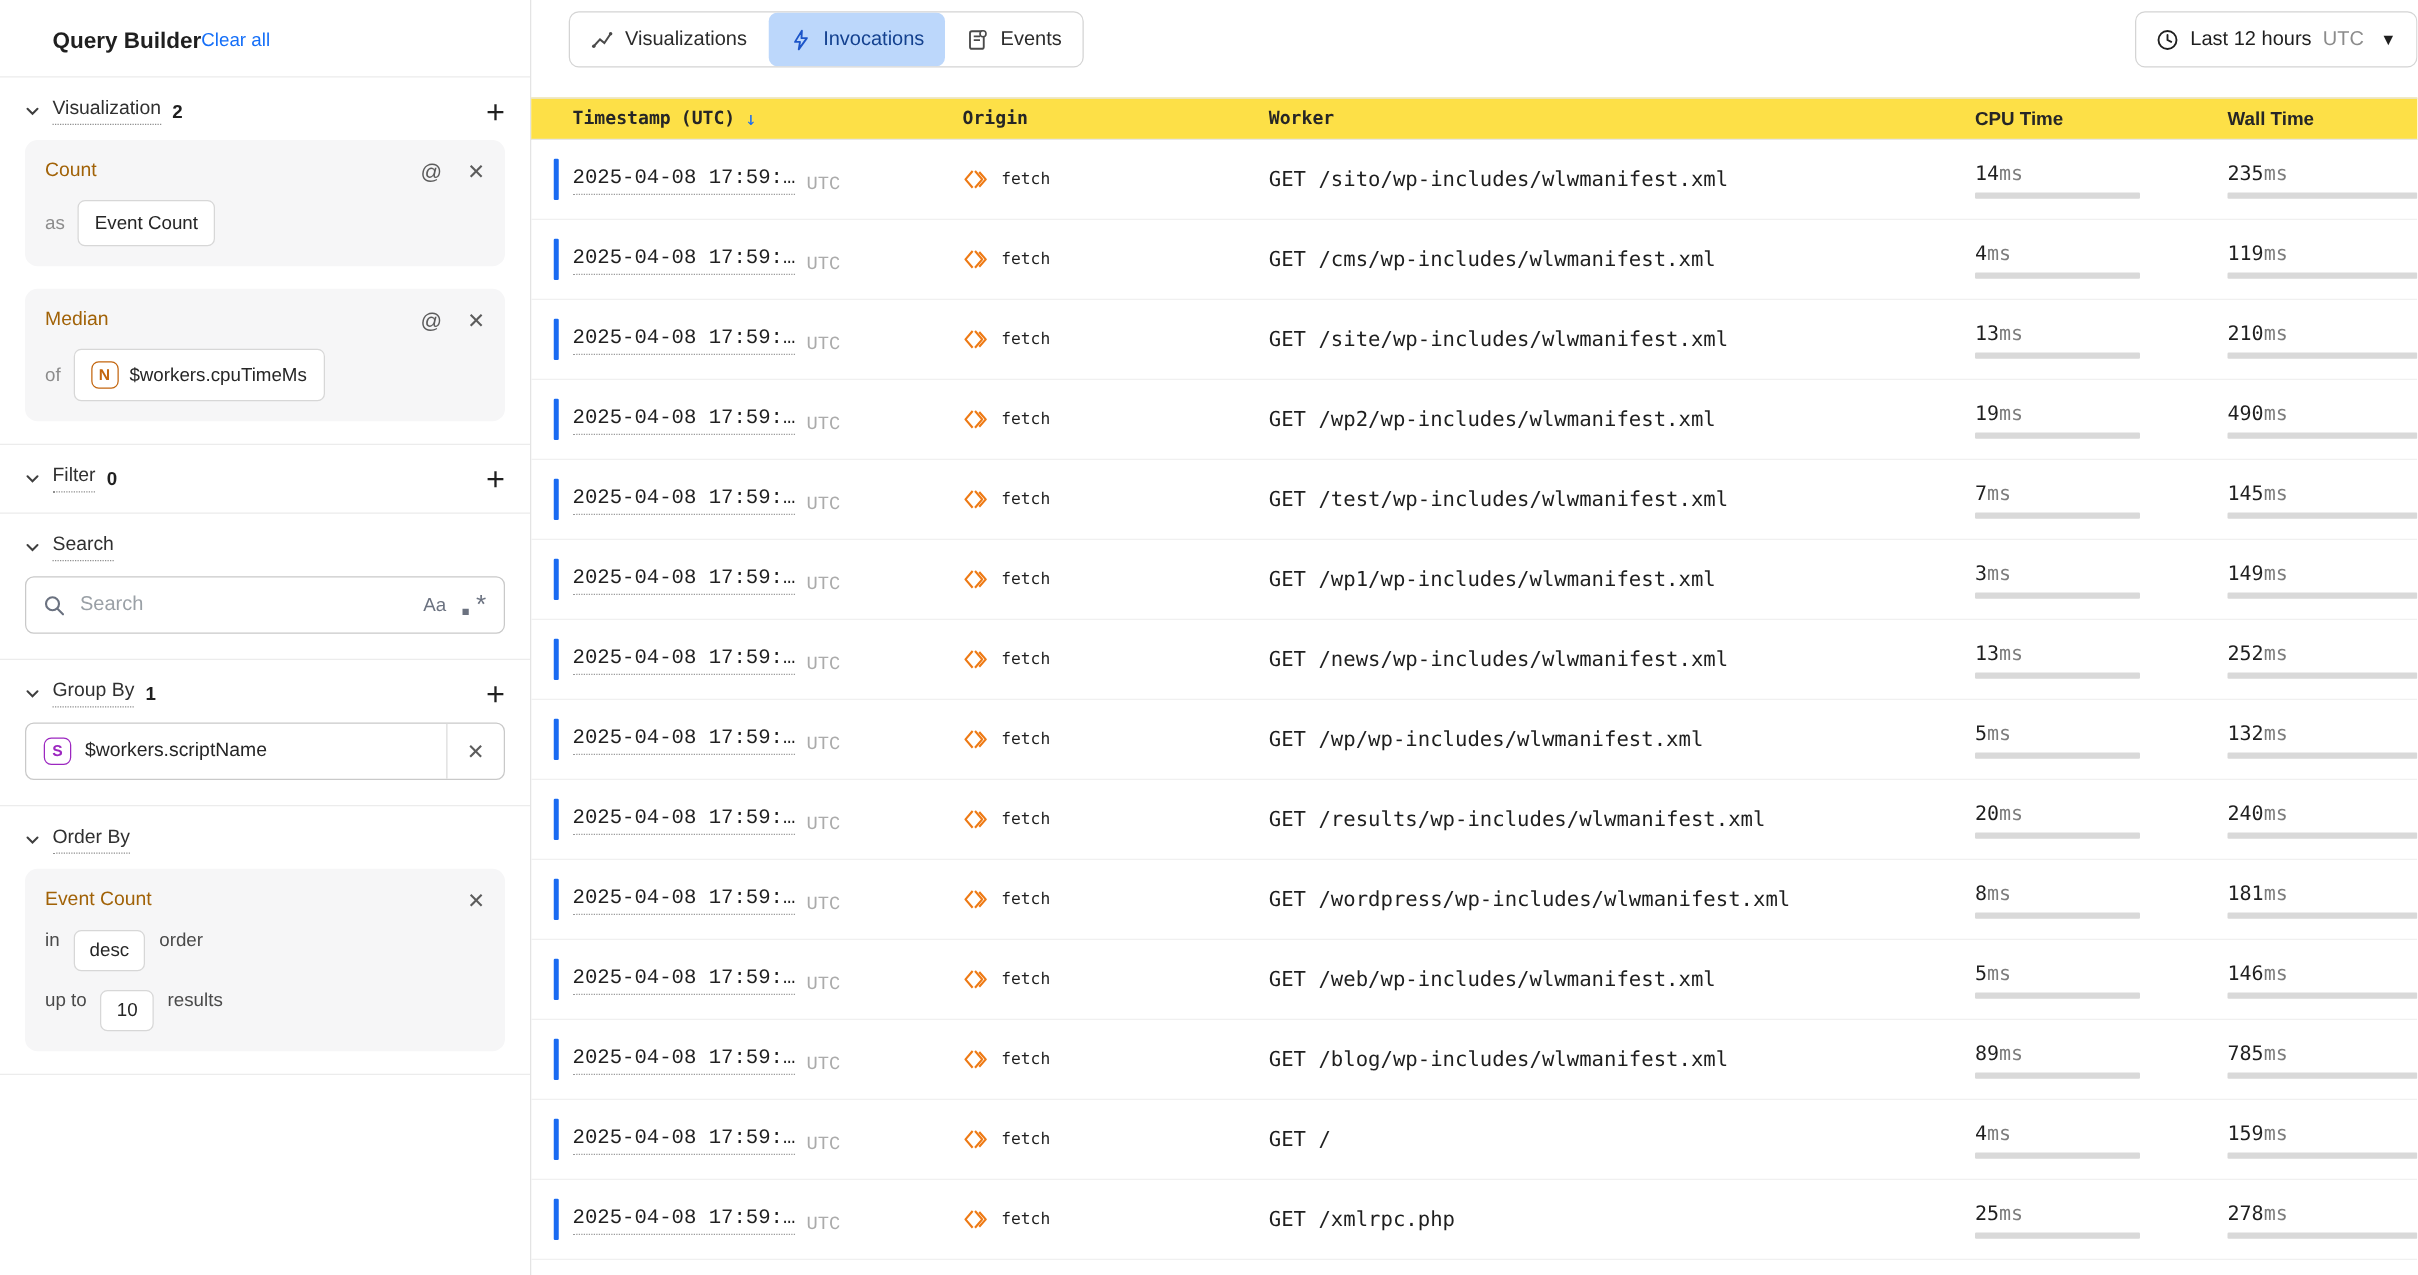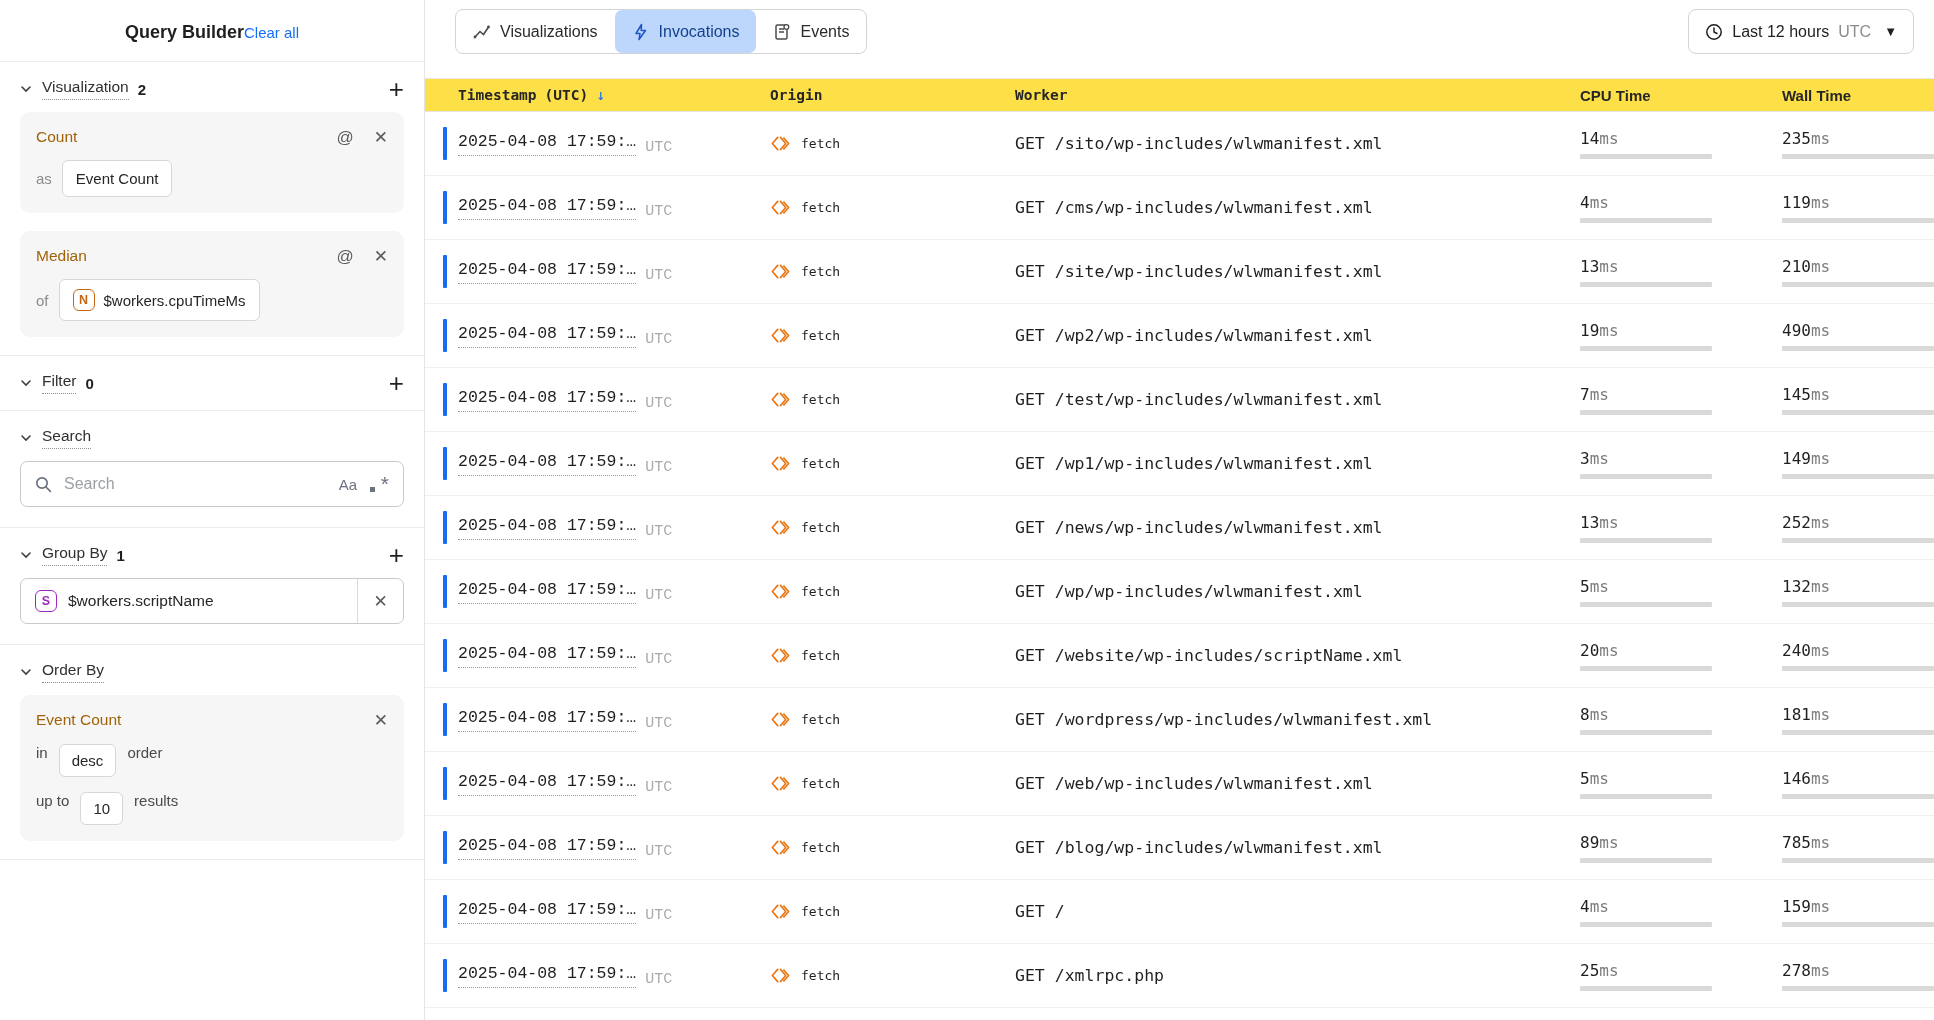--- a/index.html
+++ b/index.html
@@ -2,21 +2,21 @@
 <html><head>
 <meta charset="utf-8">
 <style>
   * { margin:0; padding:0; box-sizing:border-box; }
   html,body { width:1934px; height:1020px; overflow:hidden; background:#fff;
     font-family:"Liberation Sans", sans-serif; color:#262626; }
   .app { display:flex; width:1934px; height:1020px; }
 
   
   .sidebar { width:425px; min-width:425px; height:100%; border-right:1px solid #e4e4e4; background:#fff; overflow:hidden; }
-  .qb-head { display:flex; align-items:center; justify-content:center; padding:22px 20px 18px 20px; }
+  .qb-head { display:flex; align-items:center; justify-content:flex-start; padding:22px 20px 18px 20px;margin-left:22px; }
   .qb-title { font-size:18px; font-weight:700; color:#1f1f1f; }
   .clear-all { font-size:15px; color:#136ef8; cursor:pointer; font-weight:500; }
   .sb-divider { border:none; border-top:1px solid #ececec; height:0; }
   .sb-section { padding:0 20px; }
   .section-head { display:flex; align-items:center; padding:16px 0 12px 0; }
   .chev { width:12px; height:12px; margin-right:10px; color:#3f3f3f; flex:0 0 auto; }
   .section-label { font-size:15.5px; color:#303030; border-bottom:1.5px dotted #8f8f8f; padding-bottom:3px; }
   .section-count { font-size:15px; font-weight:700; margin-left:9px; color:#1f1f1f; }
   .plus-btn { margin-left:auto; font-size:26px; font-weight:300; color:#1f1f1f; line-height:18px; cursor:pointer; }
   .qb-card { background:#f6f6f7; border-radius:10px; padding:16px; margin:0 0 18px 0; }
@@ -47,21 +47,21 @@
   .order-row { display:flex; align-items:flex-start; gap:11px; margin-top:15px; font-size:15px; color:#4a4a4a; }
   .mini-chip { background:#fff; border:1px solid #d7d7d7; border-radius:6px; padding:7px 12px; font-size:15px; color:#262626; }
 
   
   .main { flex:1; display:flex; flex-direction:column; min-width:0; }
   .toolbar { height:78px; position:relative; flex:0 0 auto; }
   .tab-group { position:absolute; left:30px; top:9px; display:flex; align-items:stretch; border:1px solid #d4d4d4; border-radius:8px; background:#fff; height:45px; overflow:hidden; }
   .tab { display:flex; align-items:center; gap:9px; padding:0 17px; font-size:16px; color:#2b2b2b; cursor:pointer; border-radius:7px; }
   .tab.selected { background:#bcd7fb; color:#14418f; font-weight:500; }
   .tab .t-icon { width:18px; height:18px; }
-  .time-btn { position:absolute; right:20px; top:9px; height:45px; display:flex; align-items:center; gap:9px; border:1px solid #d4d4d4; border-radius:8px; background:#fff; padding:0 16px; font-size:16px; cursor:pointer; }
+  .time-btn { position:absolute; right:0; top:9px; height:45px; display:flex; align-items:center; gap:9px; border:1px solid #d4d4d4; border-radius:8px; background:#fff; padding:0 16px; font-size:16px; cursor:pointer; }
   .time-label { color:#1f1f1f; }
   .time-tz { color:#8c8c8c; }
   .caret { font-size:13px; color:#1f1f1f; margin-left:4px; }
 
   .grid-cols { display:grid; grid-template-columns:345px 245px 565px 202px 1fr; }
   .thead { height:34px; align-items:center; background:#fde047; border-top:1px solid #e6e6e6; border-bottom:1px solid #e6e6e6; flex:0 0 auto; }
   .th { font-size:15px; font-weight:700; color:#262626; }
   .th-mono { font-family:"DejaVu Sans Mono", monospace; font-weight:700; font-size:14.5px; }
   .th-timestamp { padding-left:33px; display:flex; align-items:center; gap:8px; }
   .sort-arrow { color:#1a6bf2; font-size:15px; font-weight:400; }
@@ -467,21 +467,21 @@
       <span class="ts-tz">UTC</span>
     </div>
     <div class="cell-origin">
       <svg width="21" height="21" viewBox="0 0 22 22">
         <path d="M8.5 4 L2.5 11 L8.5 18" fill="none" stroke="#ee7a15" stroke-width="1.8" stroke-linejoin="round"></path>
         <path d="M10.5 4 L16.5 11 L10.5 18" fill="none" stroke="#ee7a15" stroke-width="1.8" stroke-linejoin="round"></path>
         <path d="M14 4.8 L19.5 11 L14 17.2" fill="none" stroke="#ee7a15" stroke-width="1.8" stroke-linejoin="round"></path>
       </svg>
       <span>fetch</span>
     </div>
-    <div class="cell-worker">GET /website/wp-includes/scriptName.xml</div>
+    <div class="cell-worker">GET /results/wp-includes/wlwmanifest.xml</div>
     <div class="cell-metric">
       <span class="metric-value"><span>20</span><span class="metric-unit">ms</span></span>
       <span class="bar-track"><span class="bar-fill" style="width: 22.5%;"></span></span>
     </div>
     <div class="cell-metric cell-wall">
       <span class="metric-value"><span>240</span><span class="metric-unit">ms</span></span>
       <span class="bar-track"><span class="bar-fill" style="width: 0.8%;"></span></span>
     </div>
   </div>
         <div class="grid-cols row">

